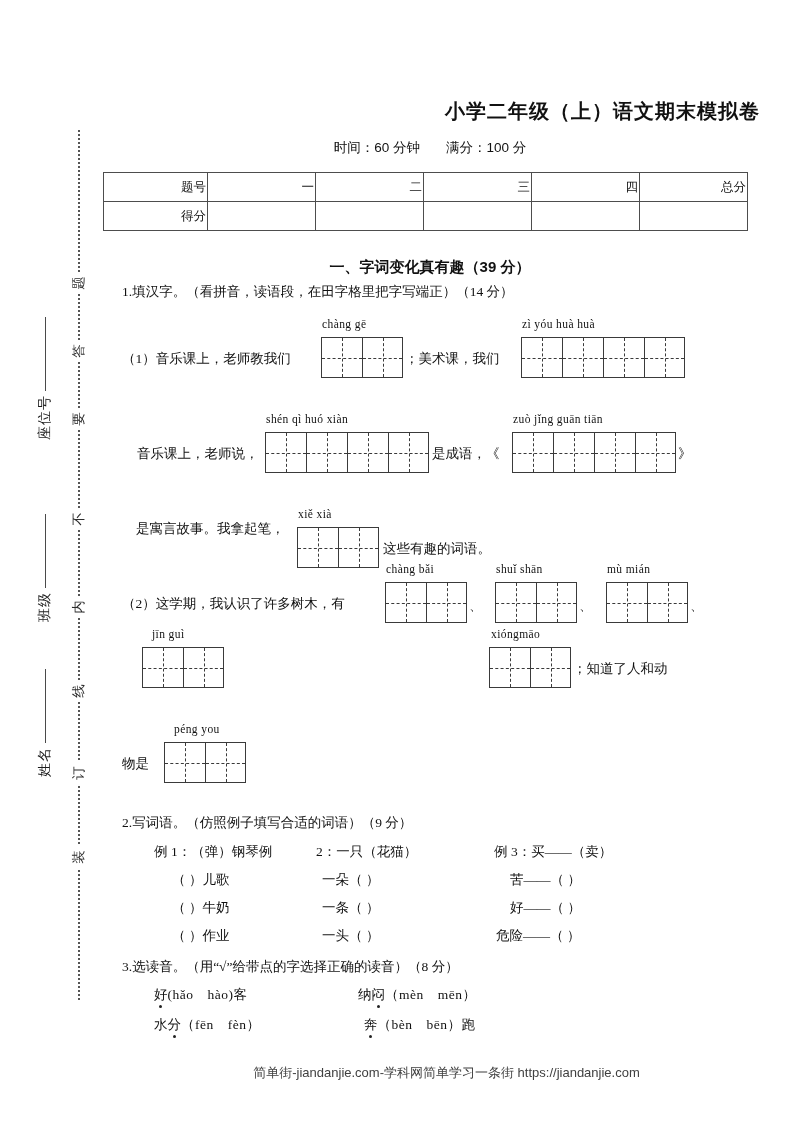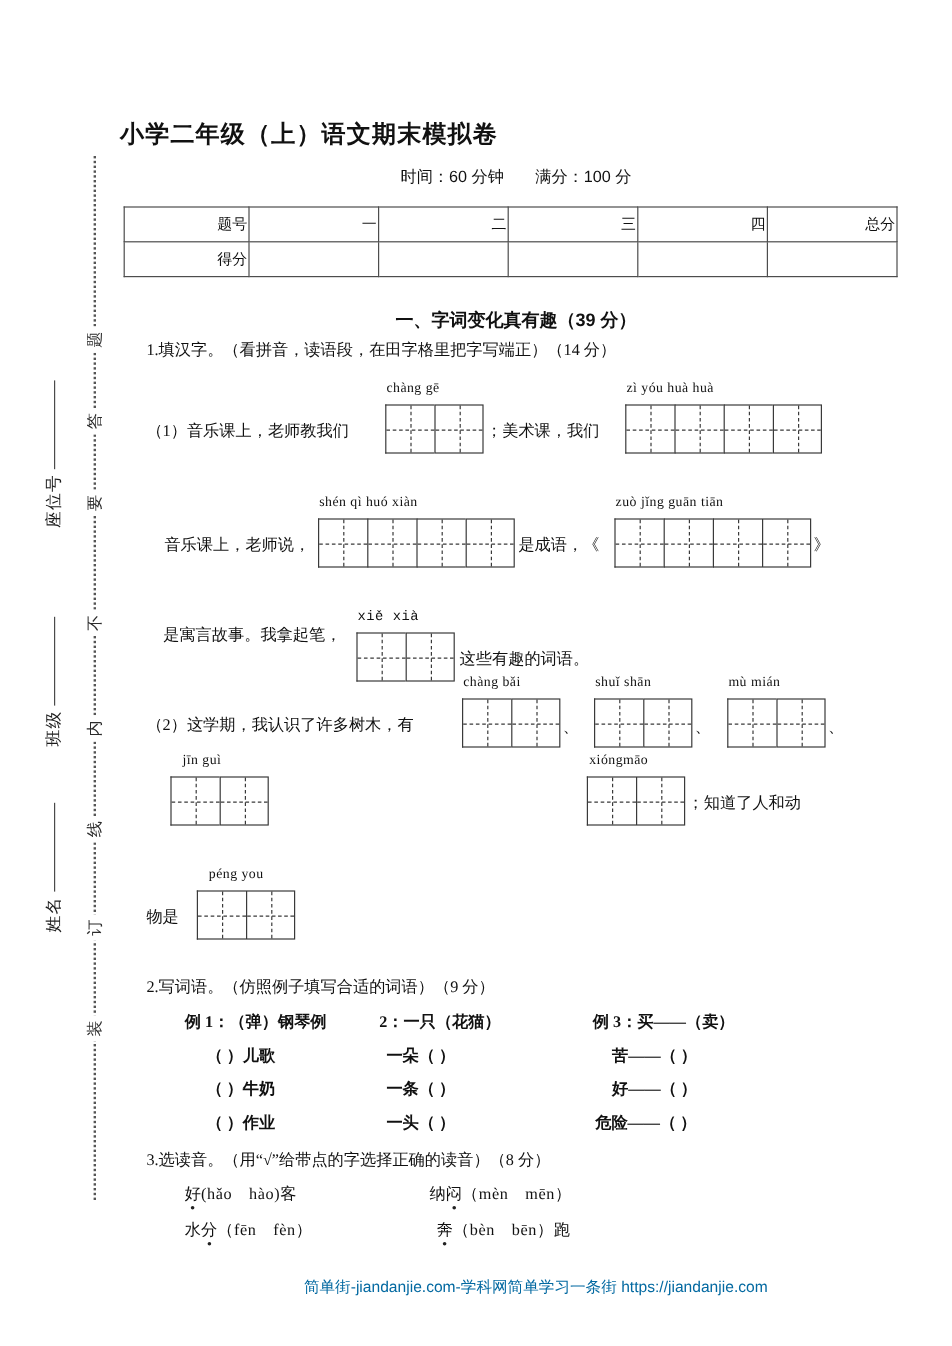--- a/index.html
+++ b/index.html
@@ -66,21 +66,21 @@
   #sheet {
     position: absolute;
     left: 100px; top: 0;
     width: 693px; height: 1122px;
   }
 
   .doc-title {
     position: absolute;
     left: 0; top: 98px;
     width: 660px;
-    text-align: left;
+    text-align: right;
     font-size: 20px;
     font-weight: bold;
     letter-spacing: 1px;
     font-family: "Liberation Sans", "DejaVu Sans", sans-serif;
   }
   .doc-subtitle {
     position: absolute;
     left: 0; top: 139px;
     width: 660px;
     text-align: center;
@@ -159,21 +159,20 @@
     position: absolute;
     font-size: 13.5px;
     white-space: nowrap;
   }
 
   
   .q2-cell {
     position: absolute;
     font-size: 13.5px;
     white-space: nowrap;
-    font-weight: bold;
   }
 
   
   .q3-item {
     position: absolute;
     font-size: 13.5px;
     white-space: nowrap;
   }
   .dotted-char {
     position: relative;
@@ -191,21 +190,21 @@
   }
   .py { font-family: "Liberation Serif", "DejaVu Serif", serif; letter-spacing: 0.5px; }
 
   
   #footer-watermark {
     position: absolute;
     left: 0; top: 1064px;
     width: 693px;
     text-align: center;
     font-size: 13px;
-    color: #0369a1;
+    color: #404040;
     font-family: "Liberation Sans", "DejaVu Sans", sans-serif;
   }
 </style>
 </head>
 <body>
 
 <div id="seal-margin">
   <div class="seal-dotline"></div>
 
   <div class="seal-char" style="top:272px;">题</div>
@@ -288,21 +287,21 @@
 
   <div class="pinyin" style="left:413px; top:413px;">zuò jǐng guān tiān</div>
   <div class="tzg" style="left:412px; top:432px;">
     <div class="cell"></div>
     <div class="cell"></div>
     <div class="cell"></div>
     <div class="cell"></div>
   </div>
   <div class="inline-txt" style="left:578px; top:445px;">》</div>
 
-  <div class="pinyin" style="left:198px; top:508px;font-family:Liberation Mono, monospace;">xiě xià</div>
+  <div class="pinyin" style="left:198px; top:508px;">xiě xià</div>
   <div class="tzg" style="left:197px; top:527px;">
     <div class="cell"></div>
     <div class="cell"></div>
   </div>
   <div class="inline-txt" style="left:36px; top:520px;">是寓言故事。我拿起笔，</div>
   <div class="inline-txt" style="left:283px; top:540px;">这些有趣的词语。</div>
 
   <div class="pinyin" style="left:286px; top:563px;">chàng bǎi</div>
   <div class="tzg" style="left:285px; top:582px;">
     <div class="cell"></div>

